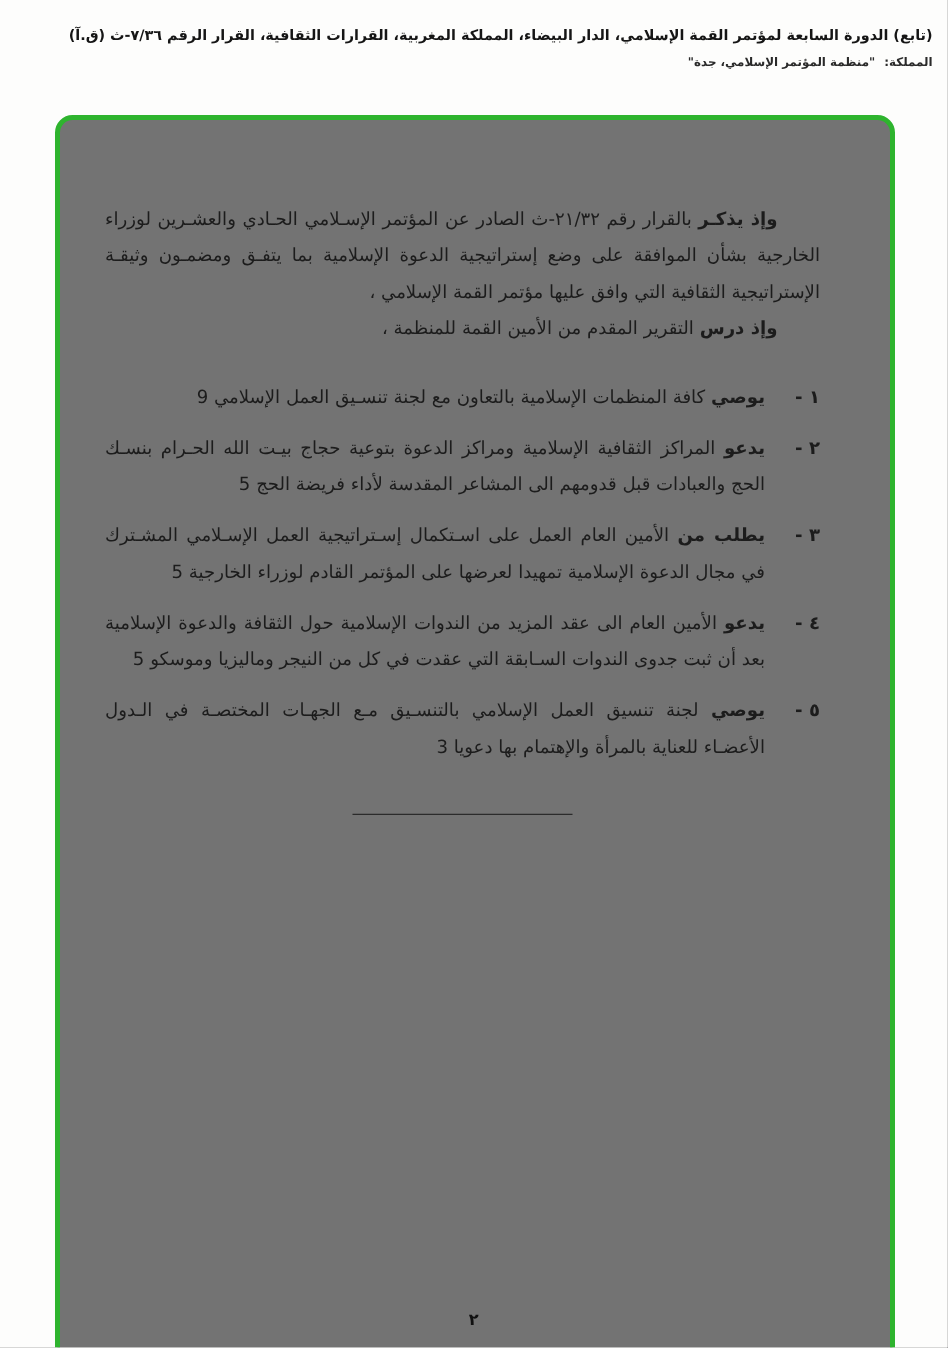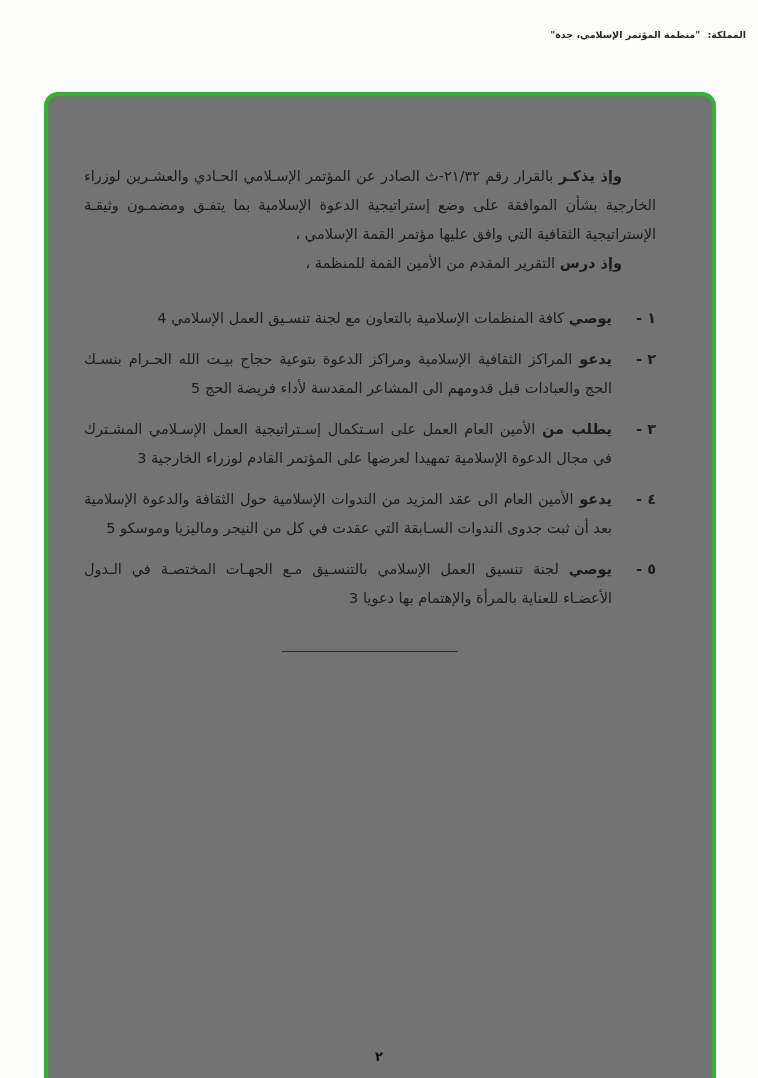--- a/index.html
+++ b/index.html
@@ -97,20 +97,21 @@
     font-weight: bold;
     color: #111;
   }
 </style>
 </head>
 <body>
 
 <div class="page">
 
   <div class="doc-header">
+    <div class="line1">(تابع) الدورة السابعة لمؤتمر القمة الإسلامي، الدار البيضاء، المملكة المغربية، القرارات الثقافية، القرار الرقم ٧/٣٦-ث (ق.آ)</div>
     <div class="line2">
       <span>المملكة:</span>
       <span class="src-val">"منظمة المؤتمر الإسلامي، جدة"</span>
     </div>
   </div>
 
   <div class="green-frame">
     <div class="content">
 
       <p class="para first">
@@ -119,35 +120,35 @@
 
       <p class="para second">
         <strong>وإذ درس</strong><span> التقرير المقدم من الأمين القمة للمنظمة ،</span>
       </p>
 
       <div class="list">
 
         <div class="list-item">
           <span class="item-num">١ -</span>
           <span class="item-text">
-            <strong>يوصي</strong><span> كافة المنظمات الإسلامية بالتعاون مع لجنة تنسـيق العمل الإسلامي 4</span>
+            <strong>يوصي</strong><span> كافة المنظمات الإسلامية بالتعاون مع لجنة تنسـيق العمل الإسلامي 9</span>
           </span>
         </div>
 
         <div class="list-item">
           <span class="item-num">٢ -</span>
           <span class="item-text">
             <strong>يدعو</strong><span> المراكز الثقافية الإسلامية ومراكز الدعوة بتوعية حجاج بيـت الله الحـرام بنسـك الحج والعبادات قبل قدومهم الى المشاعر المقدسة لأداء فريضة الحج 5</span>
           </span>
         </div>
 
         <div class="list-item">
           <span class="item-num">٣ -</span>
           <span class="item-text">
-            <strong>يطلب من</strong><span> الأمين العام العمل على اسـتكمال إسـتراتيجية العمل الإسـلامي المشـترك في مجال الدعوة الإسلامية تمهيدا لعرضها على المؤتمر القادم لوزراء الخارجية 3</span>
+            <strong>يطلب من</strong><span> الأمين العام العمل على اسـتكمال إسـتراتيجية العمل الإسـلامي المشـترك في مجال الدعوة الإسلامية تمهيدا لعرضها على المؤتمر القادم لوزراء الخارجية 5</span>
           </span>
         </div>
 
         <div class="list-item">
           <span class="item-num">٤ -</span>
           <span class="item-text">
             <strong>يدعو</strong><span> الأمين العام الى عقد المزيد من الندوات الإسلامية حول الثقافة والدعوة الإسلامية بعد أن ثبت جدوى الندوات السـابقة التي عقدت في كل من النيجر وماليزيا وموسكو 5</span>
           </span>
         </div>
 

